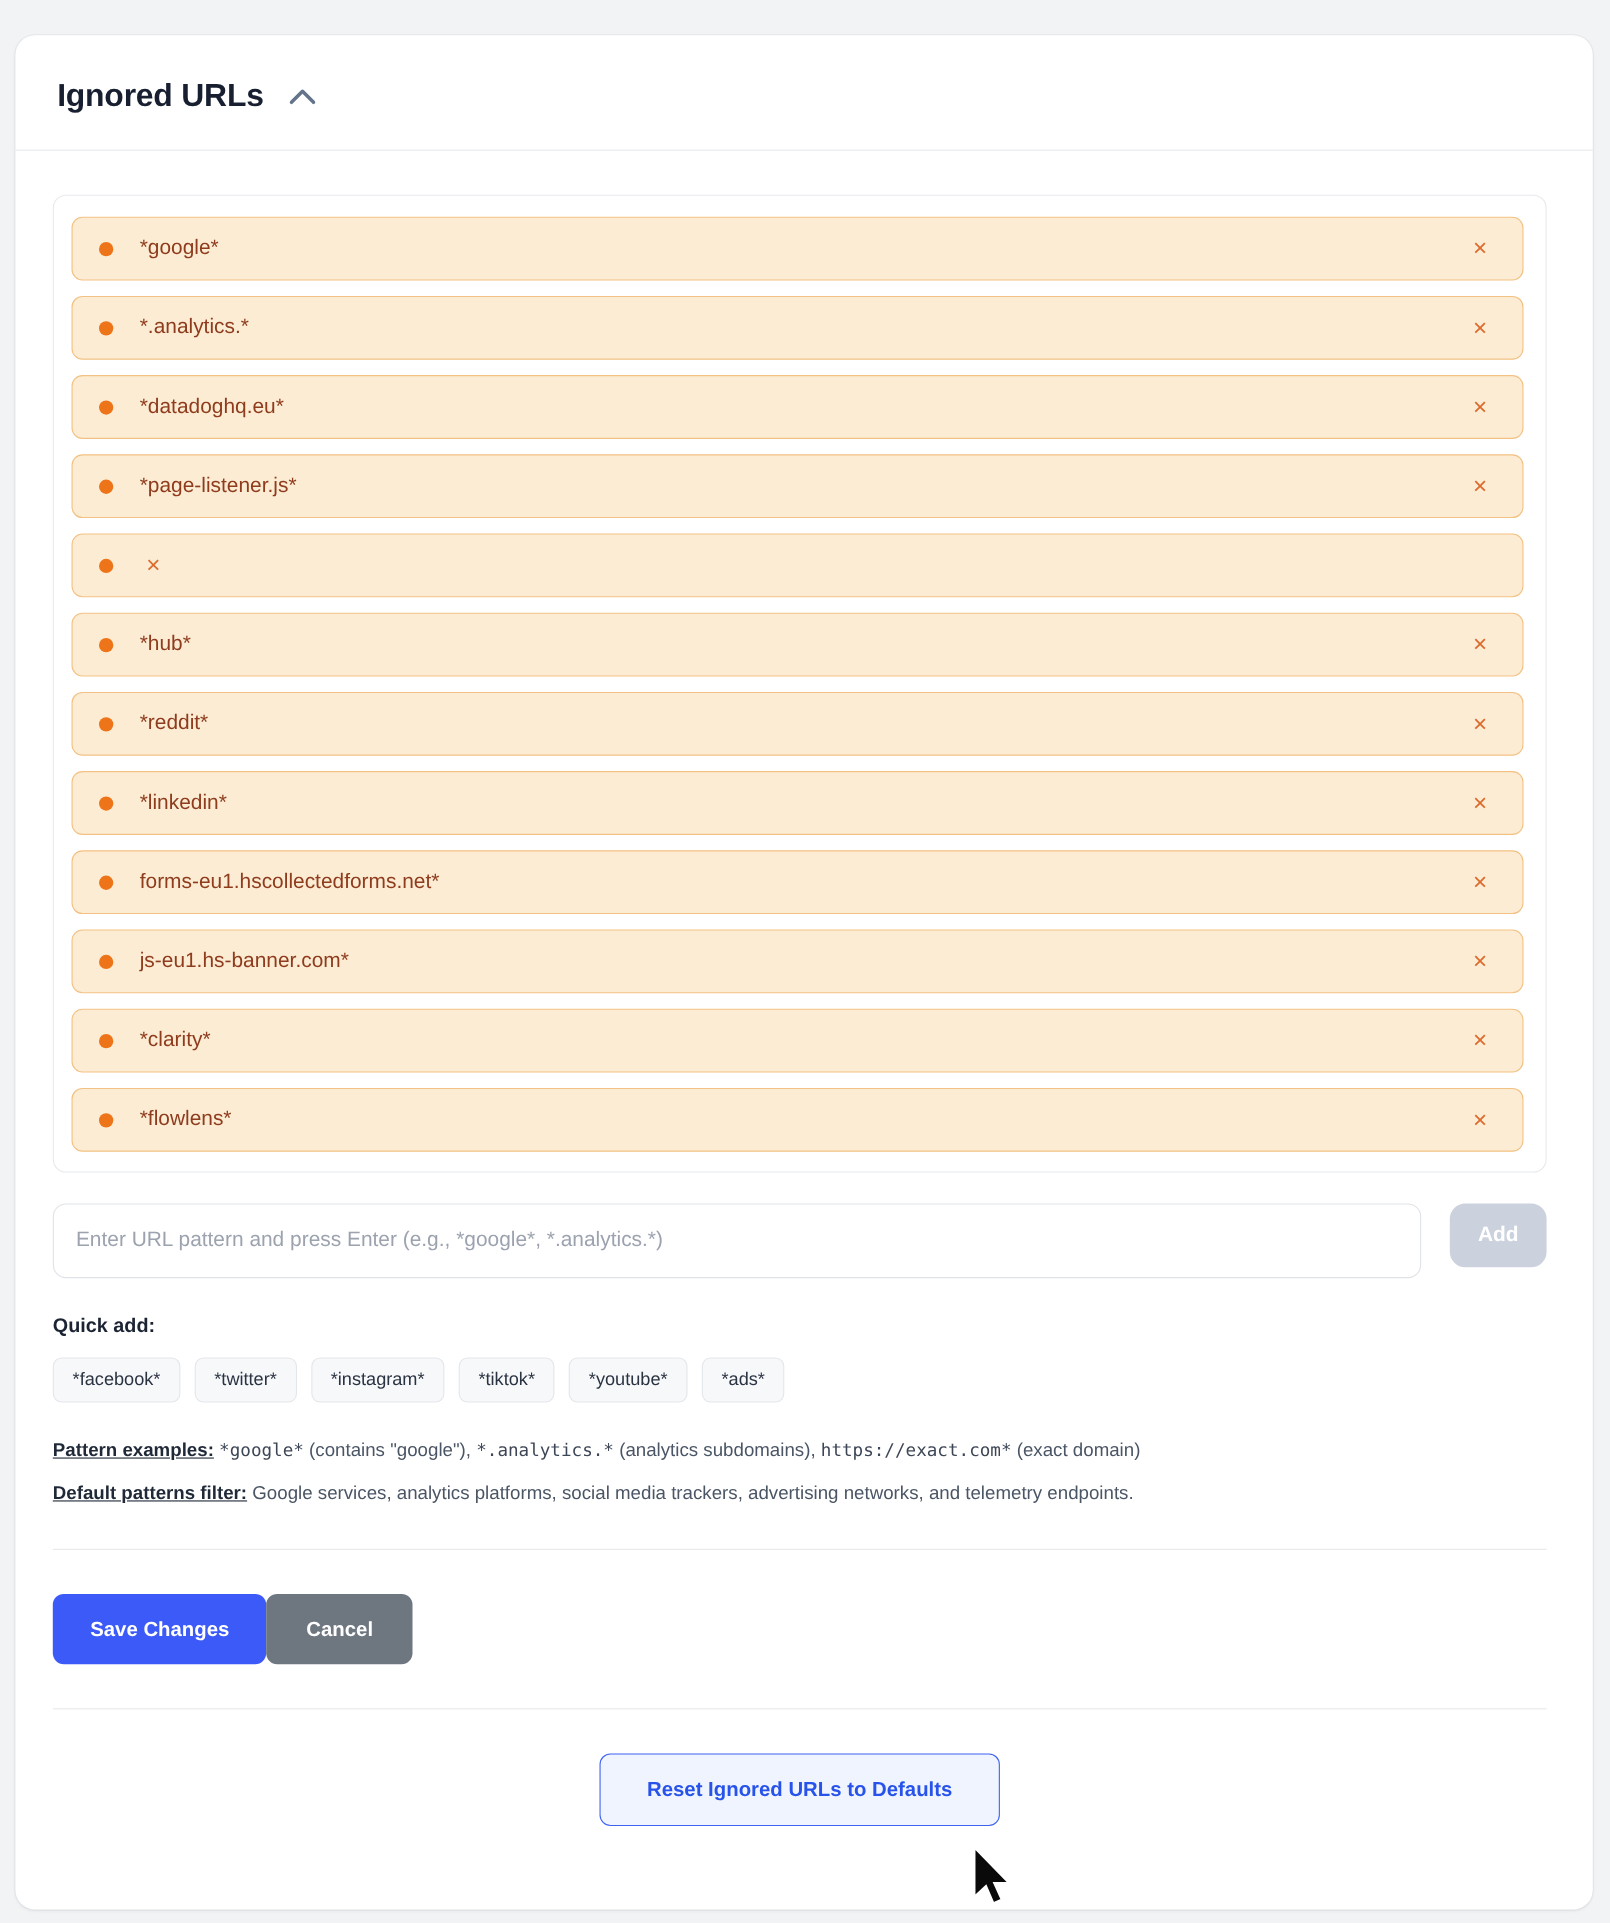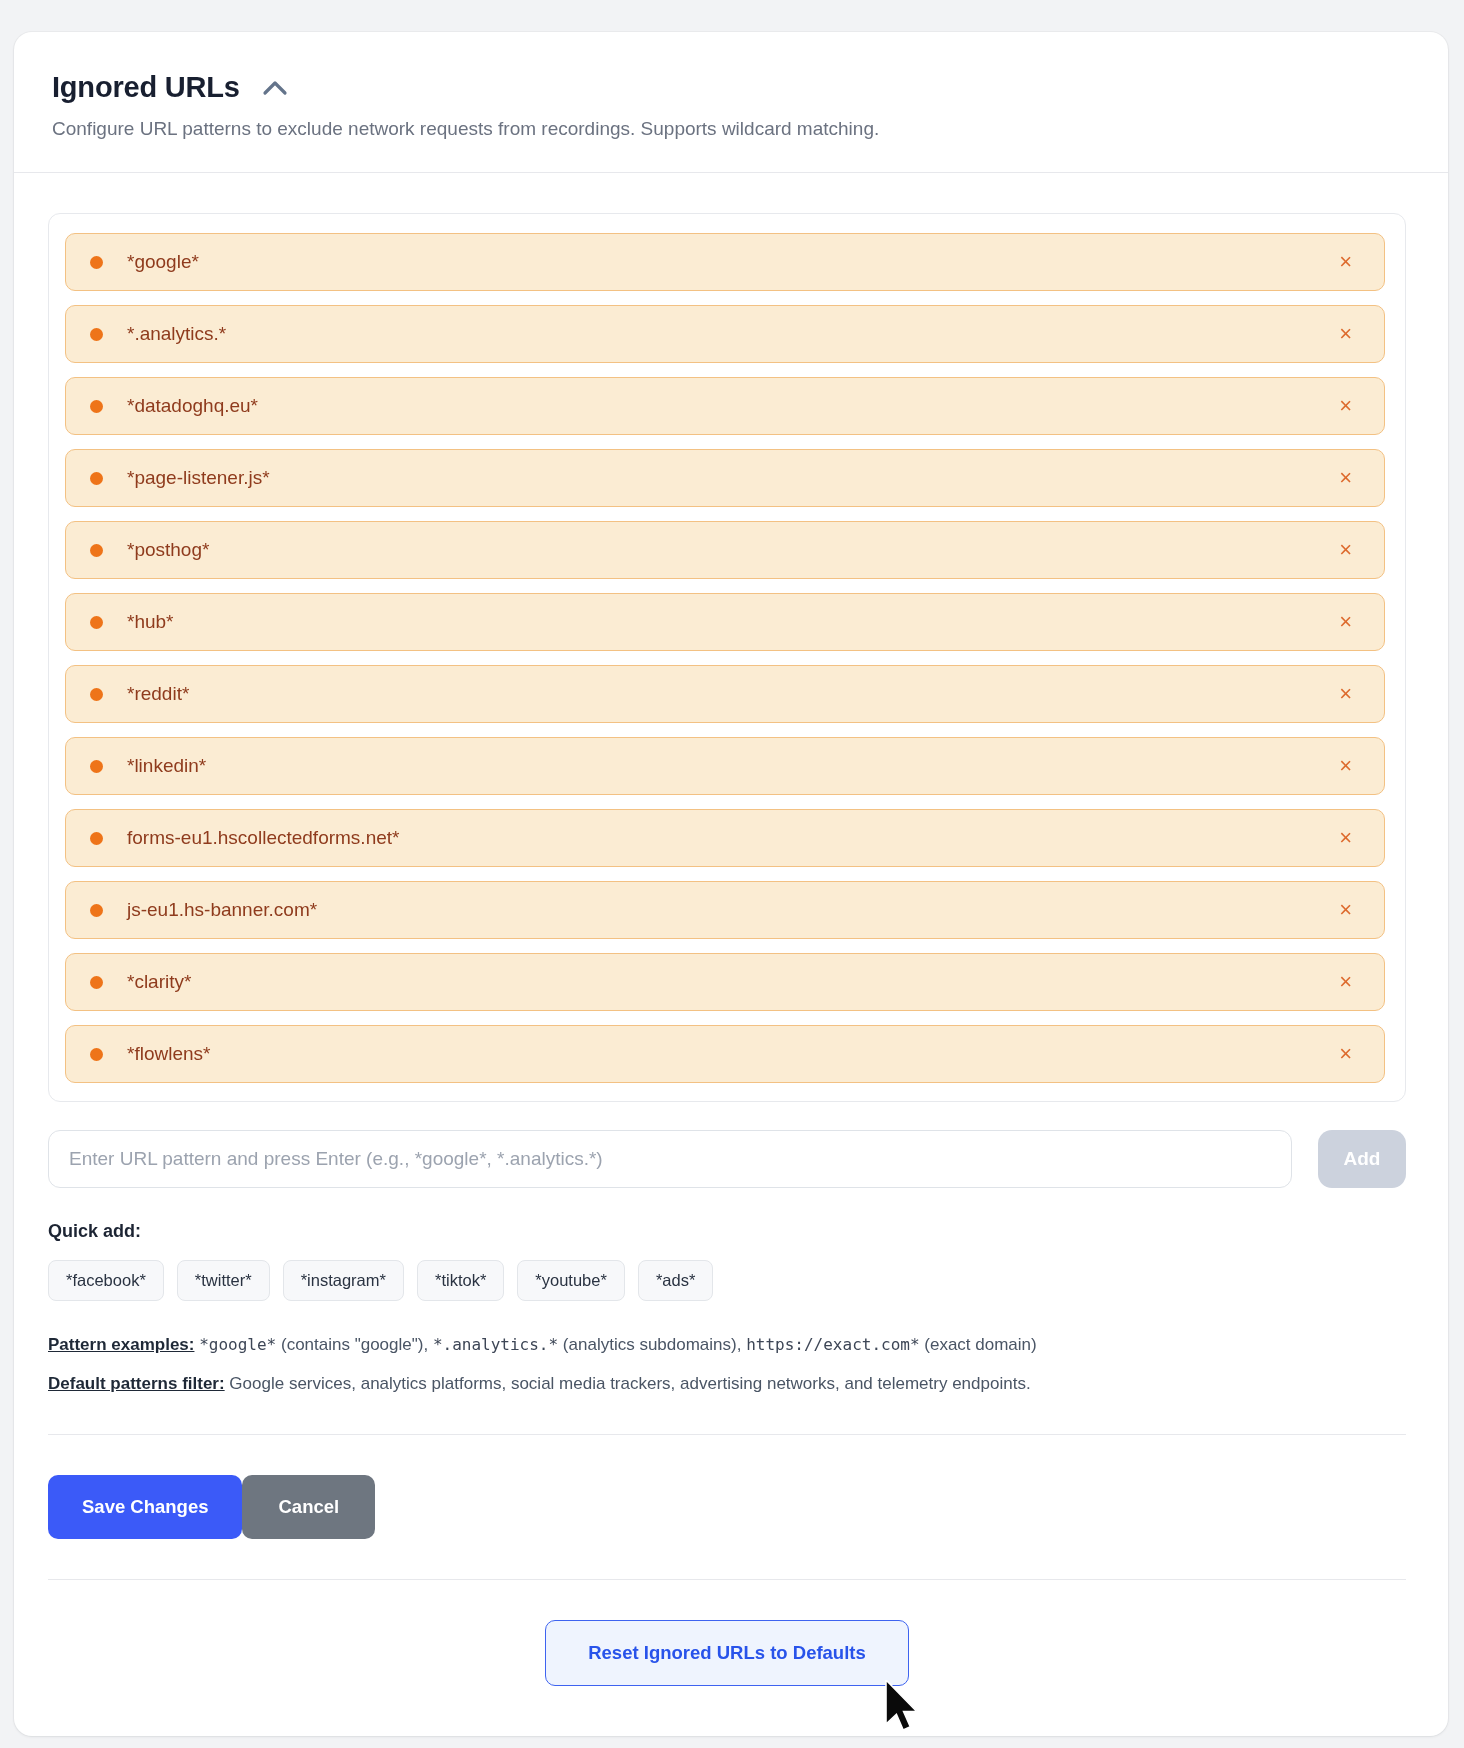--- a/index.html
+++ b/index.html
@@ -57,21 +57,21 @@
   .pill-label { flex: 1; font-size: 19px; color: #8f3b1d; }
   .pill-remove {
     background: none; border: none; cursor: pointer;
     font-size: 22px; line-height: 1; color: #dd6a2d;
     padding: 4px 6px; font-family: "Liberation Sans", sans-serif;
   }
 
   
   .input-row { display: flex; gap: 26px; margin-top: 28px; }
   .url-input {
-    flex: 1; height: 58px;
+    flex: 1; height: 68px;
     border: 1px solid #dfe3e8; border-radius: 12px;
     padding: 0 20px; font-size: 19px; color: #1f2937;
     font-family: "Liberation Sans", sans-serif;
     outline: none;
   }
   .url-input::placeholder { color: #9ca3af; }
   .add-btn {
     width: 88px; height: 58px;
     background: #ccd2dd; color: #ffffff;
     border: none; border-radius: 14px;
@@ -139,21 +139,20 @@
     <div class="title-row">
       <div class="title">Ignored URLs</div>
       <button class="collapse-btn">
         <span>
           <svg width="26" height="16" viewBox="0 0 26 16">
             <polyline points="3,13 13,3 23,13" fill="none" stroke="#64748b" stroke-width="3.2" stroke-linecap="round" stroke-linejoin="round"></polyline>
           </svg>
         </span>
       </button>
     </div>
-    <div class="subtitle">Configure URL patterns to exclude network requests from recordings. Supports wildcard matching.</div>
   </div>
 
   <hr class="header-divider">
 
   <div class="content">
 
     <div class="pattern-list-box">
 
         <div class="pattern-pill">
           <span class="pill-dot"></span>
@@ -174,21 +173,20 @@
         </div>
 
         <div class="pattern-pill">
           <span class="pill-dot"></span>
           <span class="pill-label">*page-listener.js*</span>
           <button class="pill-remove">×</button>
         </div>
 
         <div class="pattern-pill">
           <span class="pill-dot"></span>
-          <span class="pill-label">*posthog*</span>
           <button class="pill-remove">×</button>
         </div>
 
         <div class="pattern-pill">
           <span class="pill-dot"></span>
           <span class="pill-label">*hub*</span>
           <button class="pill-remove">×</button>
         </div>
 
         <div class="pattern-pill">

